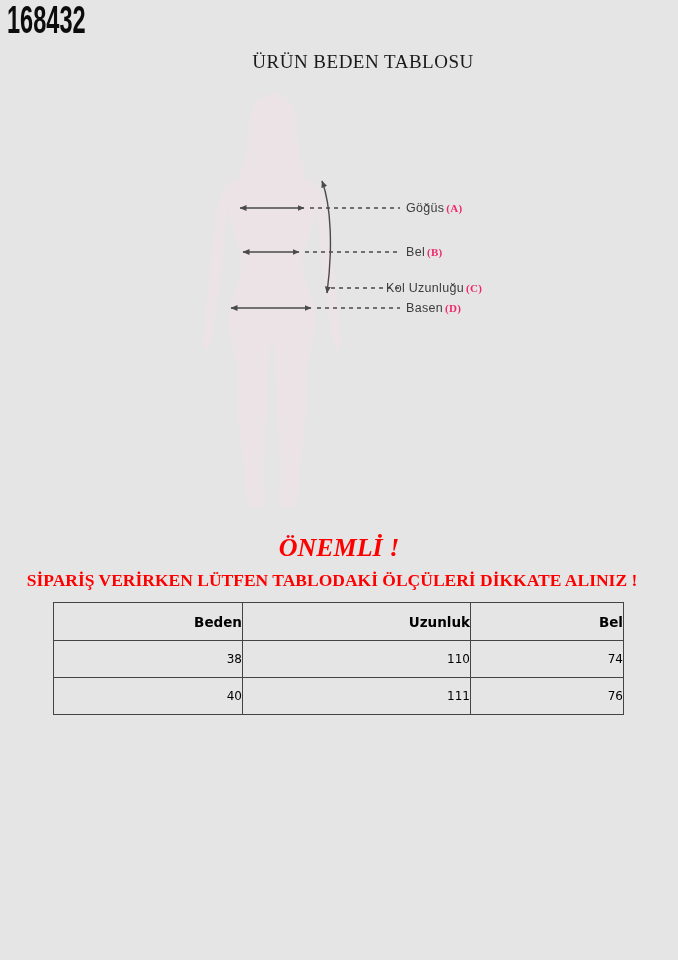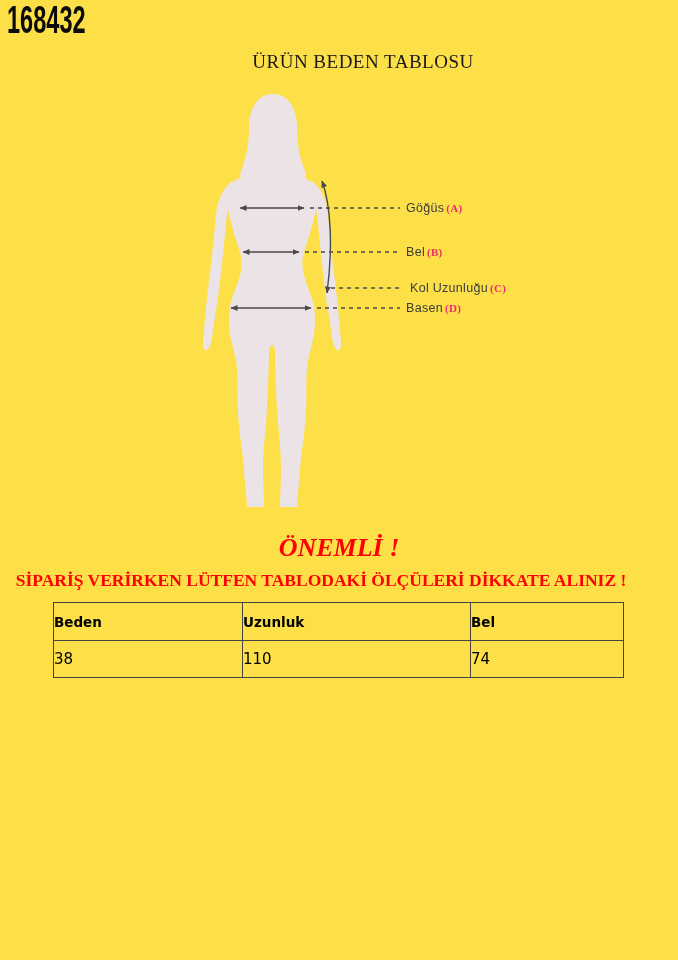--- a/index.html
+++ b/index.html
@@ -8,21 +8,21 @@
     --silhouette:#ece3e6;
     --line:#4a4a4a;
     --table-border:#444444;
     --ink:#1a1a1a;
     --label-ink:#3c3c3c;
   }
   html,body{margin:0;padding:0;background:#ffffff;}
   #page{
     position:relative;
     width:678px;height:960px;
-    background:#fde047;
+    background:#e5e5e5;
     overflow:hidden;
     font-family:"Liberation Sans",sans-serif;
   }
   .product-code{
     position:absolute;left:7px;top:0px;
     font-family:"Liberation Sans",sans-serif;
     font-weight:700;font-size:38px;line-height:40px;
     color:#0c0c0c;
     transform:scaleX(0.62);
     transform-origin:top left;
@@ -64,43 +64,44 @@
     white-space:nowrap;
     font-style:italic;
   }
   .important-warning{
     position:absolute;left:0;top:569px;width:642px;
     text-align:center;
     font-family:"Liberation Serif",serif;
     font-weight:700;font-size:17.5px;line-height:22px;
     color:var(--red);
     white-space:nowrap;
+    padding-left:11px;
   }
   table.size-table{
     position:absolute;left:53px;top:602px;
     width:570px;
     border-collapse:collapse;
     table-layout:fixed;
     font-family:"DejaVu Sans","Liberation Sans",sans-serif;
     color:#000000;
   }
   table.size-table th, table.size-table td{
     border:1px solid var(--table-border);
-    text-align:left;
+    text-align:right;
     vertical-align:middle;
     padding:0;
   }
   table.size-table th{
     height:37px;
     font-size:13.5px;
     font-weight:700;
   }
   table.size-table td{
     height:36px;
-    font-size:15px;
+    font-size:12px;
     font-weight:400;
   }
   col.c1{width:189px;} col.c2{width:228px;} col.c3{width:153px;}
 </style>
 </head>
 <body>
 
 <div id="page">
 
   <div class="product-code">168432</div>
@@ -187,21 +188,21 @@
         <line x1="317" y1="308" x2="400" y2="308"></line>
       </g>
     </svg>
 
     <div class="measure-label" style="left:406px;top:201px">
       <span>Göğüs</span><span class="letter">(A)</span>
     </div>
     <div class="measure-label" style="left:406px;top:245px">
       <span>Bel</span><span class="letter">(B)</span>
     </div>
-    <div class="measure-label" style="left:410px;top:281px">
+    <div class="measure-label" style="left:386px;top:281px">
       <span>Kol Uzunluğu</span><span class="letter">(C)</span>
     </div>
     <div class="measure-label" style="left:406px;top:301px">
       <span>Basen</span><span class="letter">(D)</span>
     </div>
   </div>
 
   <div class="important-heading">ÖNEMLİ !</div>
   <div class="important-warning">SİPARİŞ VERİRKEN LÜTFEN TABLODAKİ ÖLÇÜLERİ DİKKATE ALINIZ !</div>
 
@@ -217,16 +218,21 @@
           <th>Uzunluk</th>
           <th>Bel</th>
         </tr>
     </thead>
     <tbody>
         <tr>
           <td>38</td>
           <td>110</td>
           <td>74</td>
         </tr>
+        <tr>
+          <td>40</td>
+          <td>111</td>
+          <td>76</td>
+        </tr>
       </tbody>
   </table>
 
 </div>
 
 </body></html>

